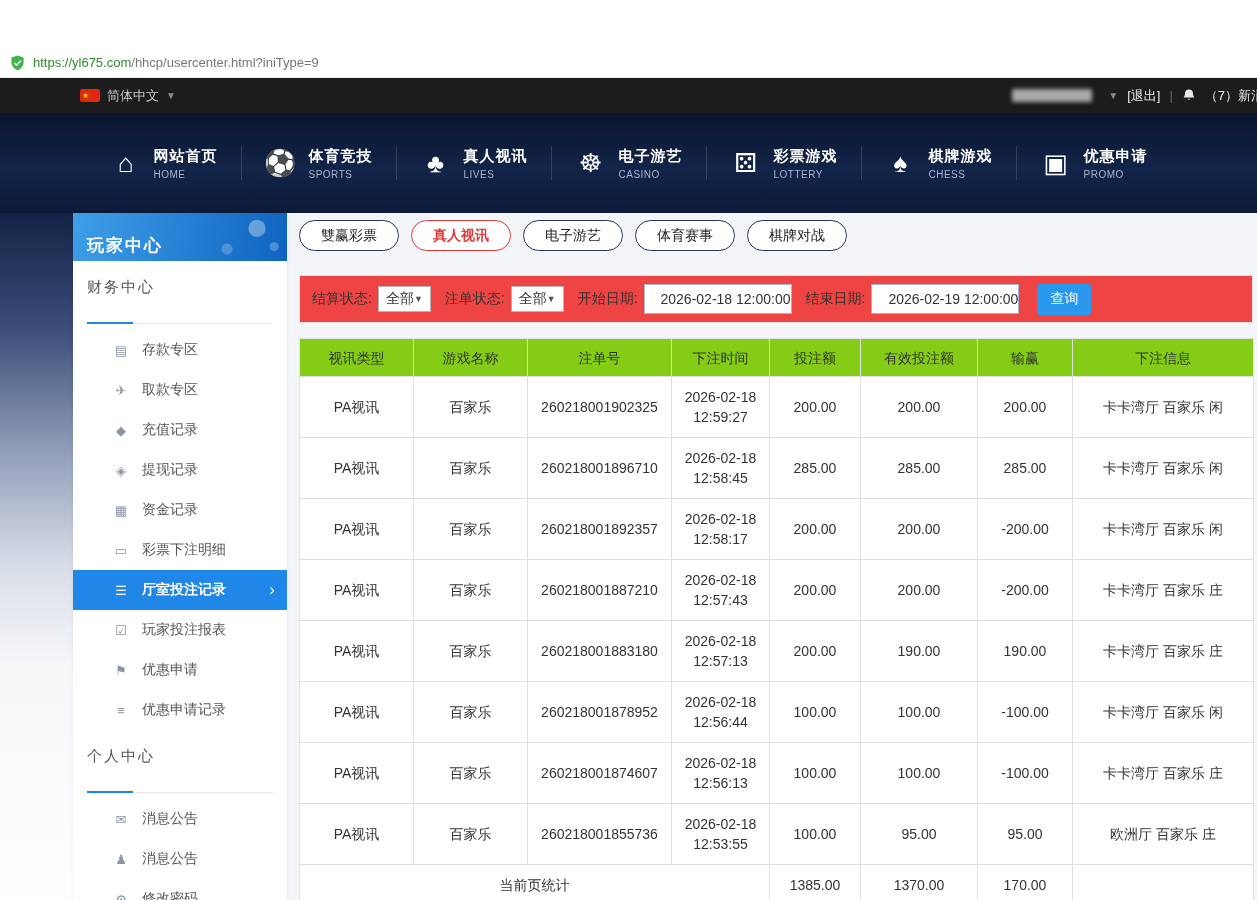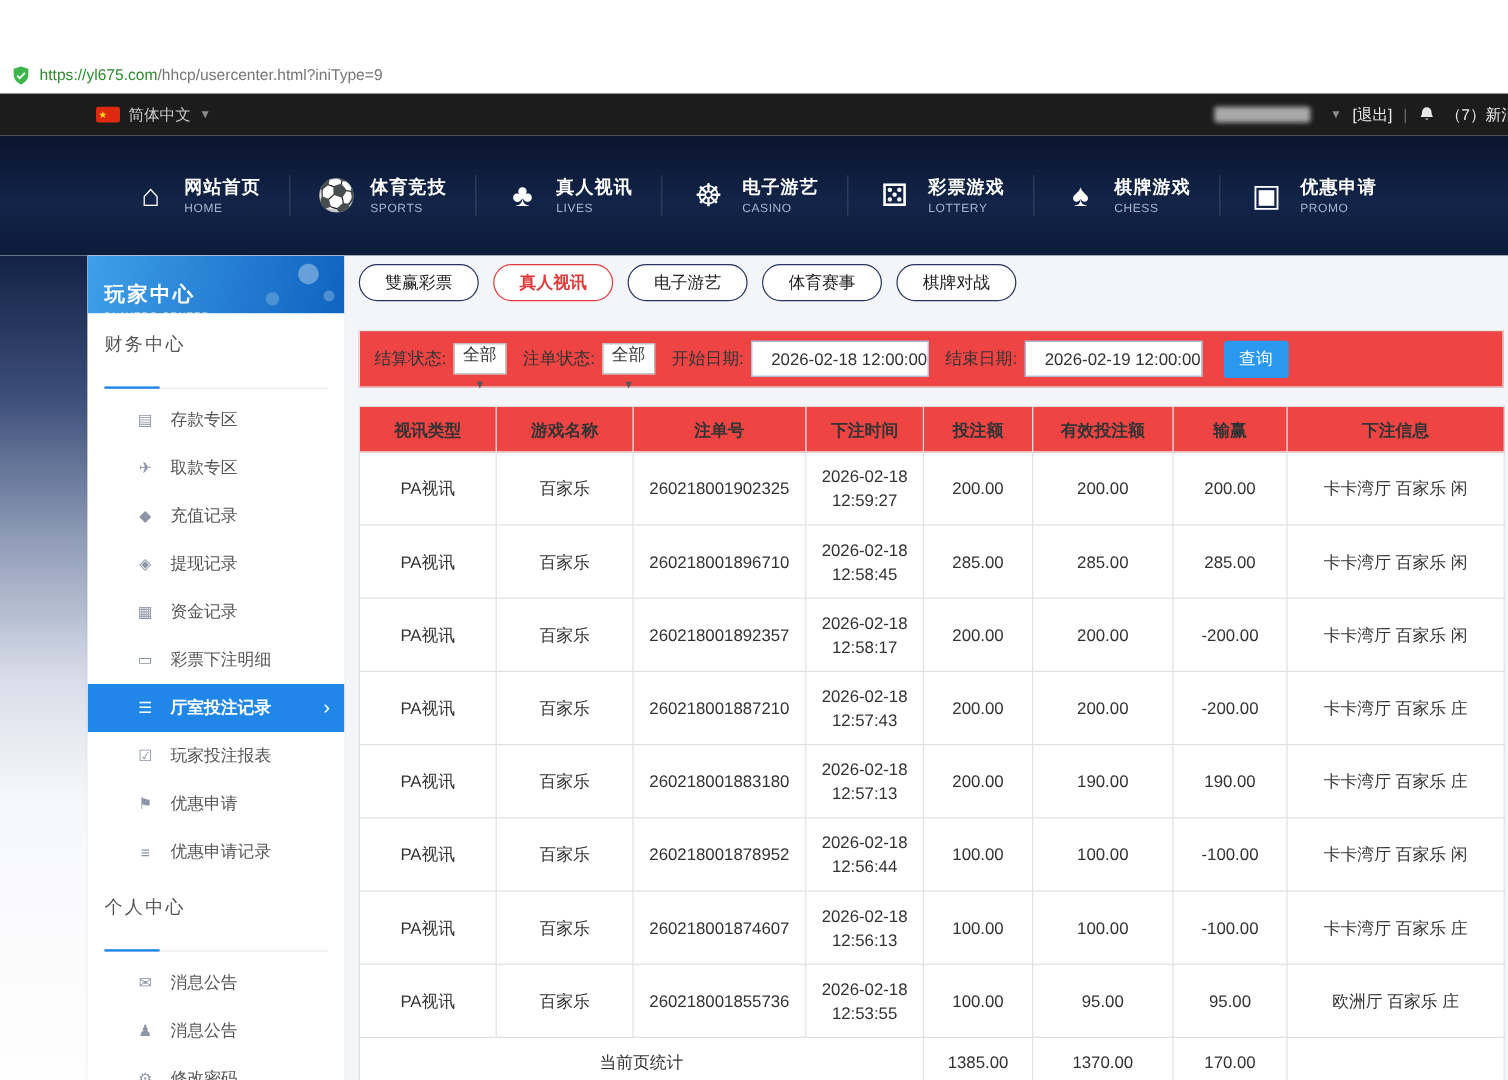--- a/index.html
+++ b/index.html
@@ -55,28 +55,28 @@
   .sb-chevron { position:absolute; right:12px; font-size:17px; font-weight:normal; }
 
   
   .main { position:absolute; left:299px; top:0; width:954px; height:100%; }
   .tabs { margin-top:7px; display:flex; }
   .tab { height:31px; min-width:100px; border-radius:16px; border:1px solid #25355e; background:#fff; color:#222; font-size:14px; margin-right:12px; cursor:pointer; font-family:inherit; }
   .tab.active { color:#e03a3a; border-color:#e03a3a; font-weight:bold; }
 
   .filterbar { margin-top:24px; background:#ef4444; border:1px solid #e2e2e2; height:48px; display:flex; align-items:center; padding:0 12px; font-size:14px; color:#333; }
   .f-label { margin-right:6px; }
-  .select { border:1px solid #b5b5b5; height:26px; display:inline-flex; align-items:center; padding:0 7px; gap:10px; background:#fff; margin-right:14px; cursor:pointer;flex-direction:column; }
+  .select { border:1px solid #b5b5b5; height:26px; display:inline-flex; align-items:center; padding:0 7px; background:#fff; margin-right:14px; cursor:pointer; }
   .select .caret { font-size:9px; color:#555; }
   .dateinput { border:1px solid #9fb6d8; height:30px; width:148px; text-align:right; font-size:14px; color:#333; margin-right:14px; font-family:inherit; }
   .query { background:#2b98f0; color:#fff; border:none; width:54px; height:31px; border-radius:3px; font-size:14px; margin-left:4px; cursor:pointer; font-family:inherit; }
 
   .bet-table { margin-top:15px; width:100%; border-collapse:collapse; background:#fff; font-size:14px; color:#333; table-layout:fixed; }
   .bet-table th, .bet-table td { border:1px solid #e0e0e0; text-align:center; vertical-align:middle; padding:4px 6px; line-height:20px; }
-  .bet-table th { background:#ef4444; font-weight:bold; height:38px; }
+  .bet-table th { background:#84cc16; font-weight:normal; height:38px; }
   .bet-table td.body { height:61px; }
   .bet-table td.sum { height:40px; }
 </style>
 </head>
 <body>
 
 <div class="viewport">
 
   <div class="addrbar">
     <svg class="shield" width="15" height="16" viewBox="0 0 16 16">

